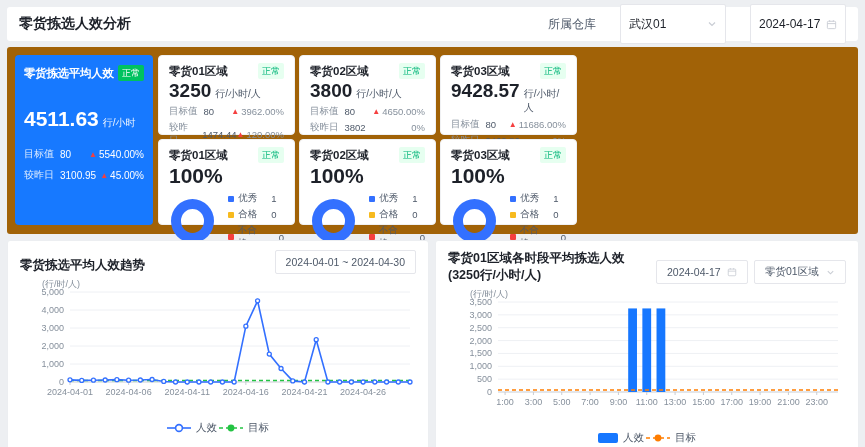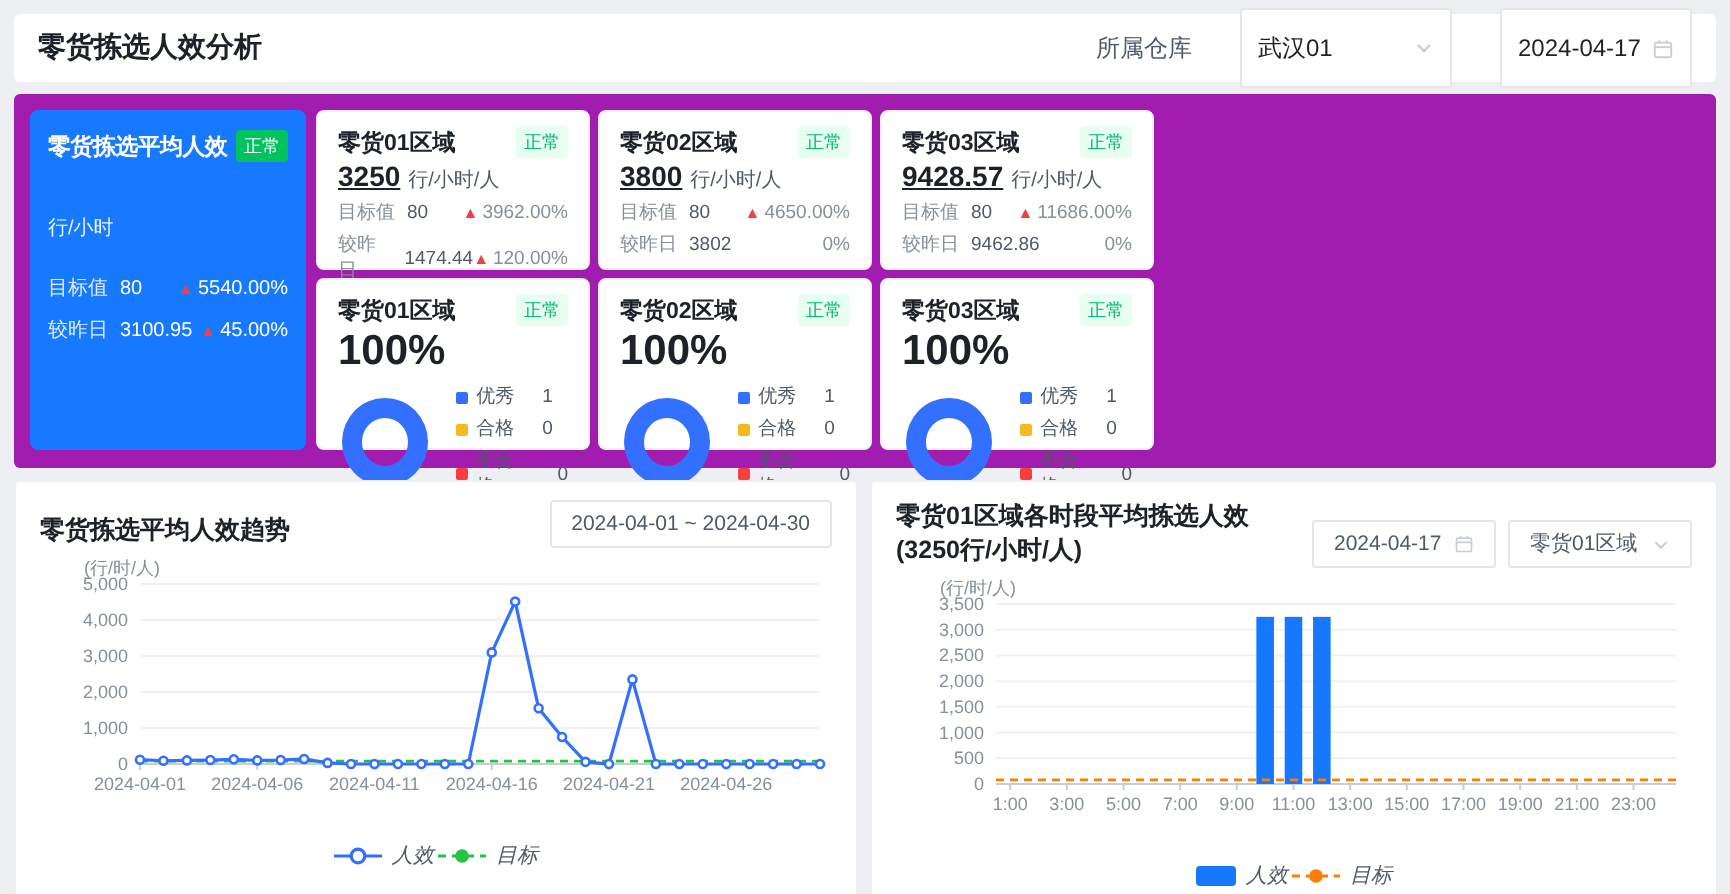--- a/index.html
+++ b/index.html
@@ -23,21 +23,21 @@
   .select-box, .date-box {
     height:40px; background:#fff; border:1px solid #e5e6eb; border-radius:2px;
     display:flex; align-items:center; padding:0 8px; font-size:12px; color:#1d2129; cursor:pointer;
   }
   .select-box { width:106px; } .date-box { width:96px; }
   .box-caret { margin-left:auto; color:#c9cdd4; display:flex; }
   .icon-svg { display:block; }
 
   
   .cards-section {
-    background:#a21caf; border-radius:3px; flex:0 0 187px; padding:8px; display:flex; gap:5px;
+    background:#a16207; border-radius:3px; flex:0 0 187px; padding:8px; display:flex; gap:5px;
   }
   .summary-card {
     width:138px; height:170px; background:#1779ff; border-radius:4px; color:#fff;
     padding:10px 9px; display:flex; flex-direction:column;
   }
   .summary-head { display:flex; align-items:center; justify-content:space-between; }
   .summary-title { font-size:11.5px; font-weight:bold; letter-spacing:-0.3px; }
   .badge-solid {
     background:#00c25f; color:#fff; font-size:9px; padding:1.5px 4px; border-radius:2px; white-space:nowrap;
   }
@@ -61,21 +61,21 @@
   .cards-grid {
     display:grid; grid-template-columns:repeat(3,137px); grid-template-rows:80px 86px; gap:4px;
   }
   .card {
     background:#fff; border:1px solid #f0f1f3; border-radius:4px; padding:7px 10px 6px;
     box-shadow:0 0 2px rgba(0,0,0,.02);
   }
   .card-head { display:flex; align-items:center; justify-content:space-between; }
   .card-title { font-size:11.5px; font-weight:bold; }
   .value-row { display:flex; align-items:baseline; gap:4px; margin-top:1px; }
-  .big-num { font-size:14px; font-weight:bold;text-decoration:underline; }
+  .big-num { font-size:19px; font-weight:bold; }
   .unit { font-size:10px; color:#4e5969; }
   .area-card .metric-row { margin-top:3px; font-size:9.5px; }
 
   .rate-value { font-size:21px; font-weight:bold; margin-top:1px; }
   .rate-body { display:flex; align-items:center; margin-top:4px; }
   .donut {
     width:44px; height:44px; border-radius:50%; border:10px solid #3370ff; margin-left:2px;
   }
   .rate-legend { margin-left:14px; display:flex; flex-direction:column; gap:3px; }
   .rl-row { display:flex; align-items:center; font-size:9.5px; color:#4e5969; }
@@ -96,21 +96,21 @@
   .range-box {
     height:24px; border:1px solid #e5e6eb; border-radius:2px; padding:0 10px;
     font-size:10.5px; color:#4e5969; display:flex; align-items:center; cursor:pointer;
   }
   .mini-date { width:92px; height:24px; font-size:10.5px; color:#4e5969; }
   .mini-select { width:92px; height:24px; font-size:10.5px; color:#4e5969; }
   .chart-svg { margin-top:4px; }
   .ax { font-size:9px; fill:#86909c; }
   .grid-line { stroke:#eef0f4; stroke-width:1; }
   .axis-line { stroke:#c9cdd4; stroke-width:1; }
-  .legend { display:flex; justify-content:center; gap:2px; height:20px;font-style:italic; }
+  .legend { display:flex; justify-content:center; gap:2px; height:20px; }
   .legend-item { display:flex; align-items:center; gap:5px; font-size:10.5px; color:#4e5969; cursor:pointer; }
 </style>
 </head>
 <body>
 
 <div class="page">
 
   <div class="topbar">
     <span class="page-title">零货拣选人效分析</span>
     <div class="topbar-right">
@@ -138,20 +138,21 @@
   </div>
 
   <div class="cards-section">
 
     <div class="summary-card">
       <div class="summary-head">
         <span class="summary-title">零货拣选平均人效</span>
         <span class="badge-solid">正常</span>
       </div>
       <div class="summary-value-row">
+        <span class="summary-value">4511.63</span>
         <span class="summary-unit">行/小时</span>
       </div>
       <div class="summary-rows">
         <div class="metric-row">
           <span class="m-label">目标值</span>
           <span class="m-value">80</span>
           <span class="m-spacer"></span>
           <span class="m-arrow">▲</span>
           <span class="m-delta">5540.00%</span>
         </div>

